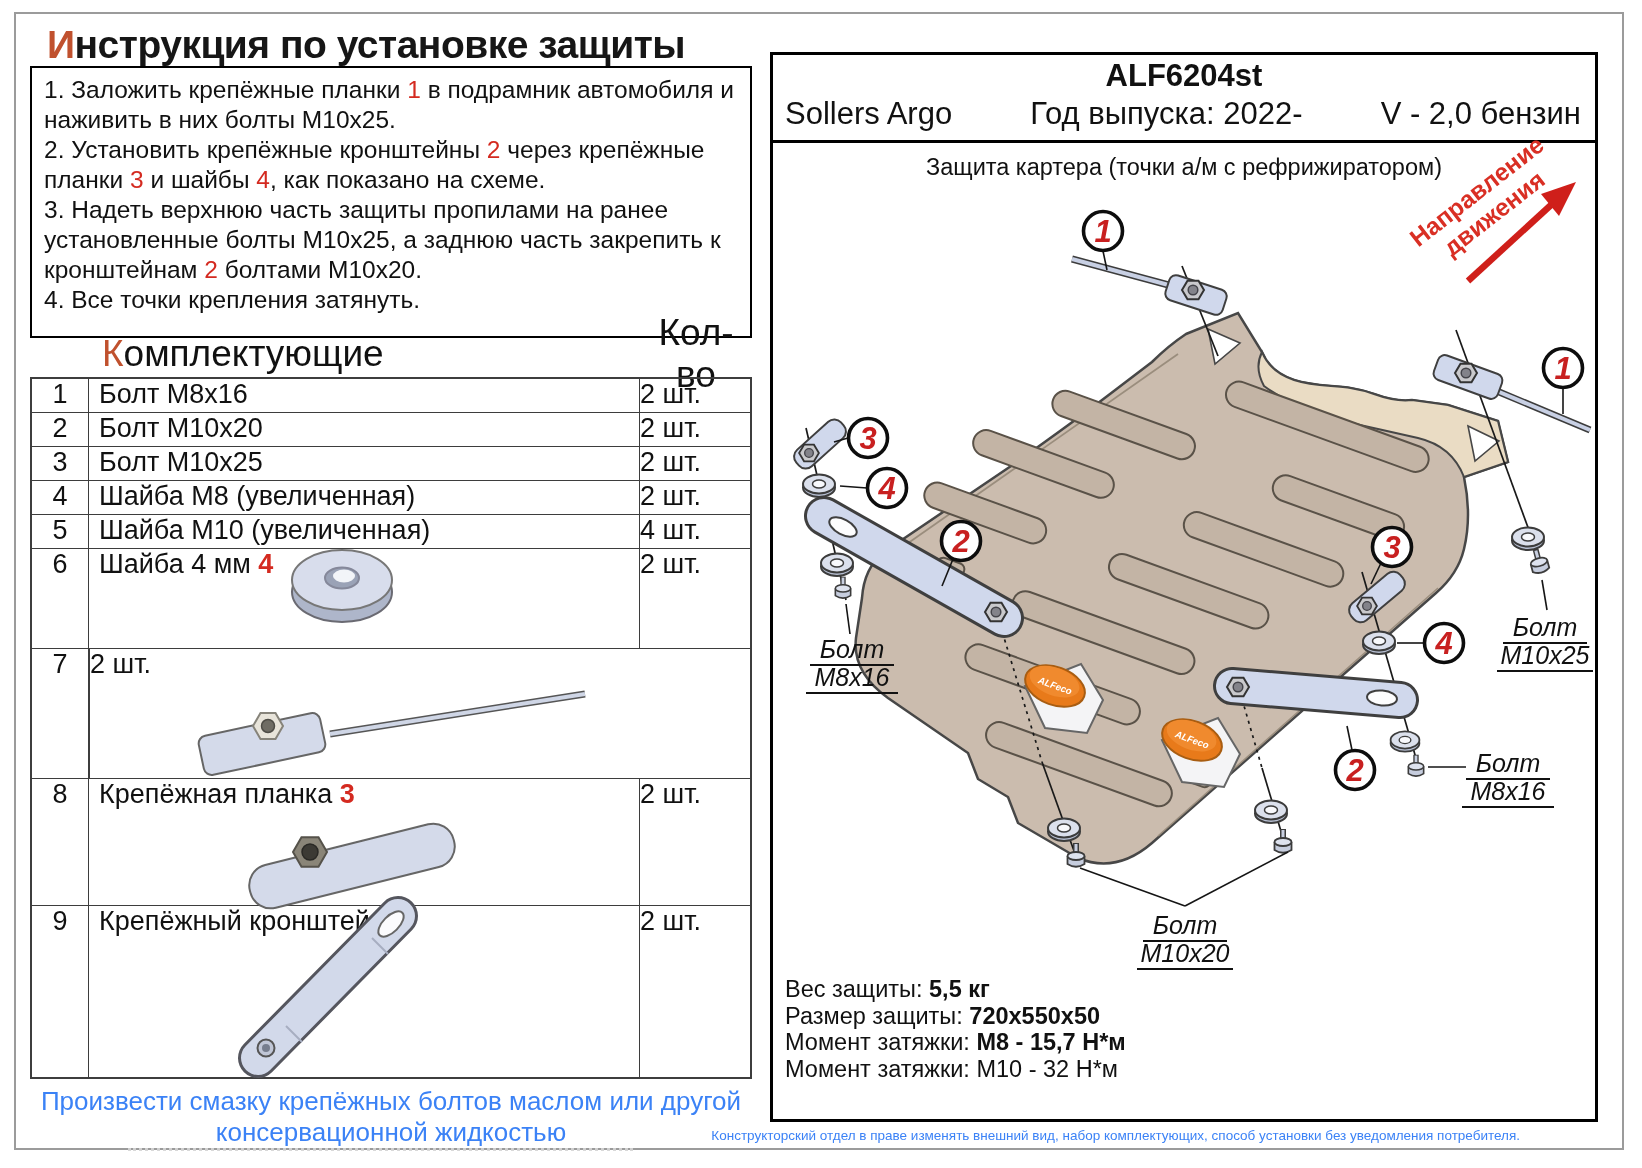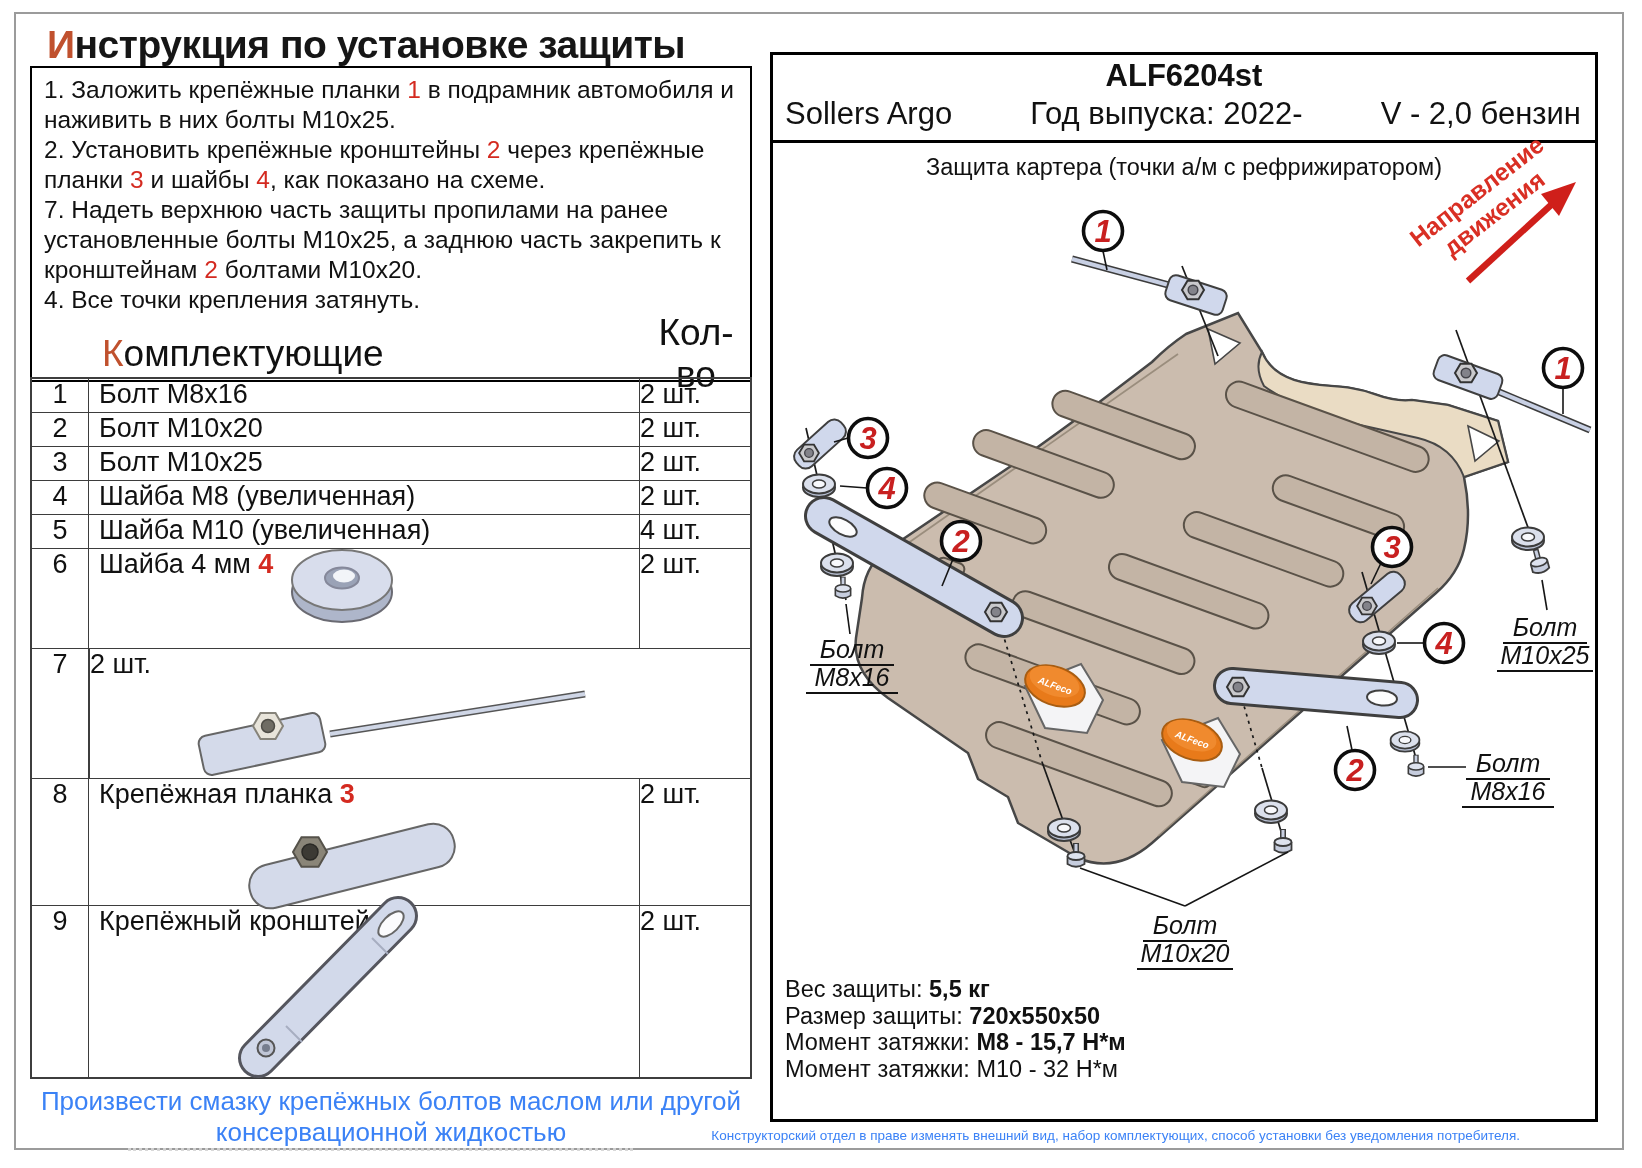--- a/index.html
+++ b/index.html
@@ -5,21 +5,21 @@
   html,body{margin:0;padding:0;background:#fff;}
   .page{position:relative;width:1642px;height:1168px;background:#fff;overflow:hidden;
         font-family:"Liberation Sans",sans-serif;color:#111;}
   .sheet-border{position:absolute;left:14px;top:12px;width:1610px;height:1138px;
         border:2px solid #9b9b9b;box-sizing:border-box;}
   .left-col{position:absolute;left:0;top:0;width:760px;z-index:2;}
   h1.title{position:absolute;left:36px;top:12px;margin:11px;font-size:39px;font-weight:600;
         letter-spacing:-0.5px;white-space:nowrap;color:#161616;}
   .accent{color:#c0512e;}
   .ref{color:#d42a20;}
-  .instr-box{position:absolute;left:30px;top:66px;width:722px;height:316px;box-sizing:border-box;
+  .instr-box{position:absolute;left:30px;top:66px;width:722px;height:272px;box-sizing:border-box;
         border:2px solid #000;padding:7px 10px 0 12px;font-size:24.5px;line-height:30px;}
   .instr-box p{margin:0;}
   .parts-head{position:absolute;left:30px;top:331px;width:722px;height:45px;display:flex;
         align-items:center;justify-content:space-between;font-size:37px;font-weight:500;}
   .ph-left{margin-left:72px;}
   .ph-right{width:112px;text-align:center;}
   .parts-table{position:absolute;left:30px;top:377px;width:722px;box-sizing:border-box;
         border:2px solid #3d3d3d;}
   .t-row{display:flex;box-sizing:border-box;border-bottom:1.5px solid #3d3d3d;
         font-size:27px;line-height:31px;}
@@ -301,21 +301,21 @@
       <line class="ul" x1="1137" y1="969" x2="1233" y2="969"></line>
     </g>
   </svg>
 
   <div class="left-col">
     <h1 class="title"><span class="accent">И</span><span>нструкция по установке защиты</span></h1>
 
     <div class="instr-box">
         <p><span>1. Заложить крепёжные планки </span><span class="ref">1</span><span> в подрамник автомобиля и наживить в них болты М10х25.</span></p>
         <p><span>2. Установить крепёжные кронштейны </span><span class="ref">2</span><span> через крепёжные планки </span><span class="ref">3</span><span> и шайбы </span><span class="ref">4</span><span>, как показано на схеме.</span></p>
-        <p><span>7. Надеть верхнюю часть защиты пропилами на ранее установленные болты М10х25, а заднюю часть закрепить к кронштейнам </span><span class="ref">2</span><span> болтами М10х20.</span></p>
+        <p><span>3. Надеть верхнюю часть защиты пропилами на ранее установленные болты М10х25, а заднюю часть закрепить к кронштейнам </span><span class="ref">2</span><span> болтами М10х20.</span></p>
         <p><span>4. Все точки крепления затянуть.</span></p>
       </div>
 
     <div class="parts-head">
       <div class="ph-left"><span class="accent">К</span><span>омплектующие</span></div>
       <div class="ph-right">Кол-во</div>
     </div>
 
     <div class="parts-table">
       <div class="t-row" style="height:34px">

